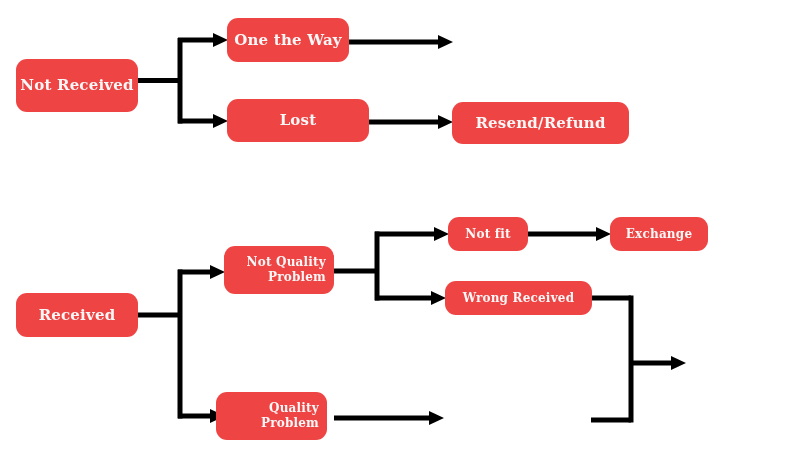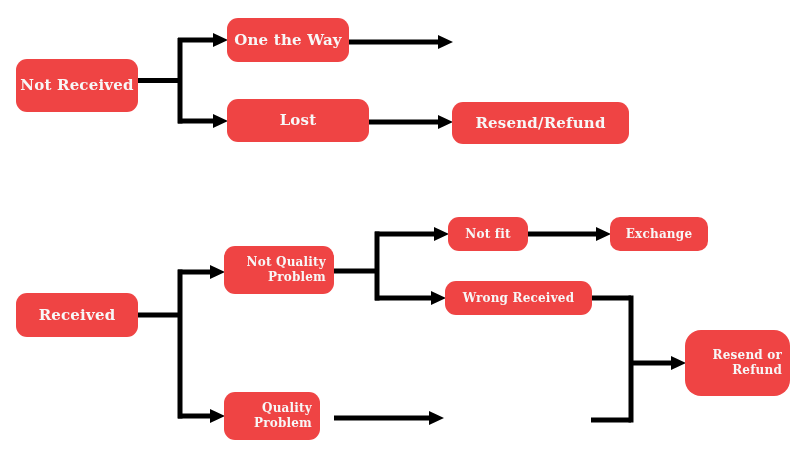--- a/index.html
+++ b/index.html
@@ -113,24 +113,23 @@
 
 
   <div class="node fs15 nowrap" style="left:227px; top:99px; width:142px; height:43px;">Lost</div>
 
   <div class="node fs15 nowrap" style="left:452px; top:102px; width:177px; height:42px;">Resend/Refund</div>
 
   <div class="node fs14" style="left:224px; top:246px; width:110px; height:48px;">Not Quality Problem</div>
 
   <div class="node fs15 nowrap" style="left:16px; top:293px; width:122px; height:44px;">Received</div>
 
-  <div class="node fs14" style="left:224px; top:392px; width:96px; height:48px;">Quality Problem</div>
+  <div class="node fs14" style="left:216px; top:392px; width:111px; height:48px;">Quality Problem</div>
 
   <div class="node fs14 nowrap" style="left:448px; top:217px; width:80px; height:34px;">Not fit</div>
 
-  <div class="node fs14 nowrap" style="left:610px; top:217px; width:98px; height:34px;border-radius:10px;">Exchange</div>
+  <div class="node fs14 nowrap" style="left:610px; top:217px; width:98px; height:34px;">Exchange</div>
 
   <div class="node fs14 nowrap" style="left:445px; top:281px; width:147px; height:34px;">Wrong Received</div>
 
 
-  <div class="node fs14 r16" style="left:685px; top:330px; width:105px; height:66px;">Resend or Refund</div>
 
 </div>
 
 </body></html>

